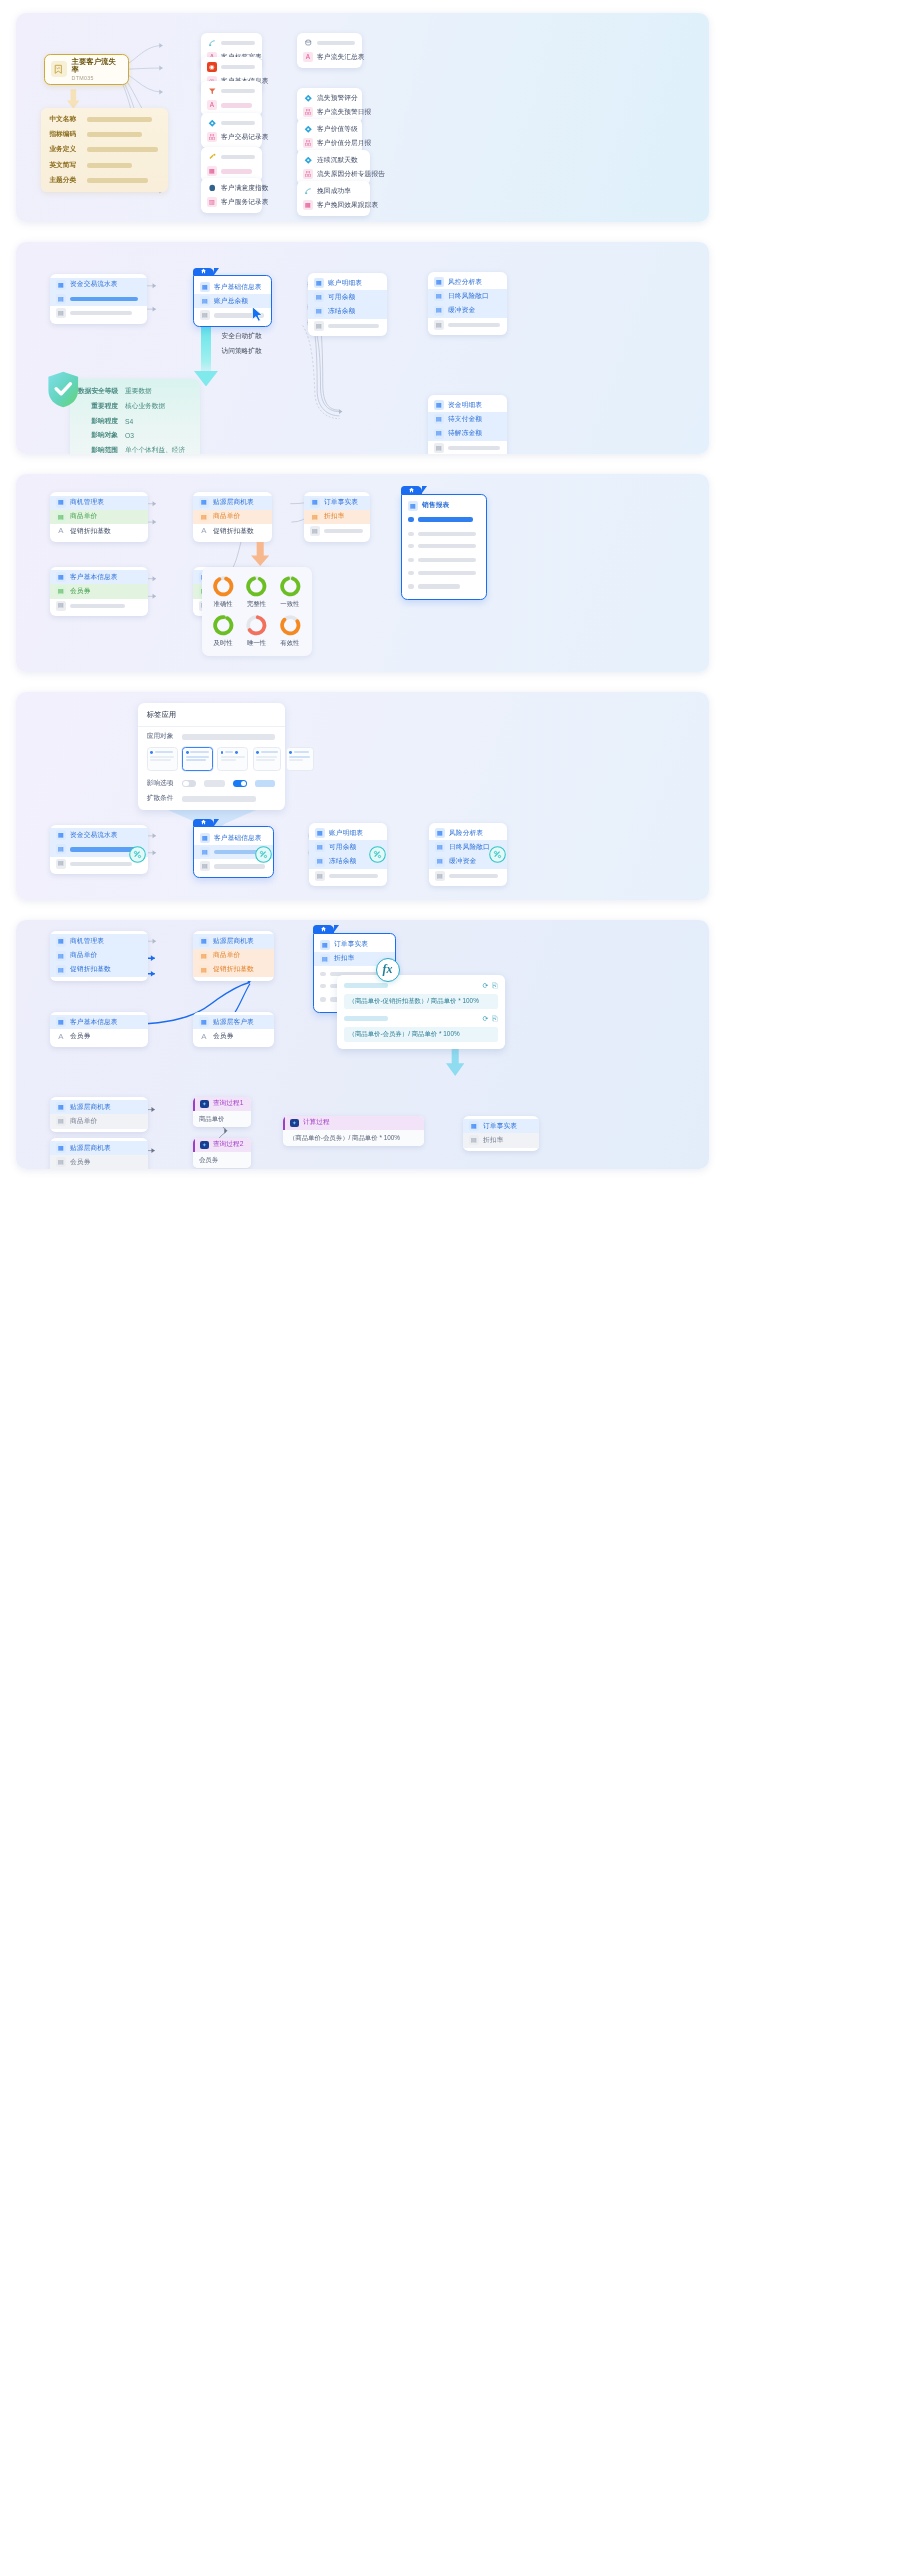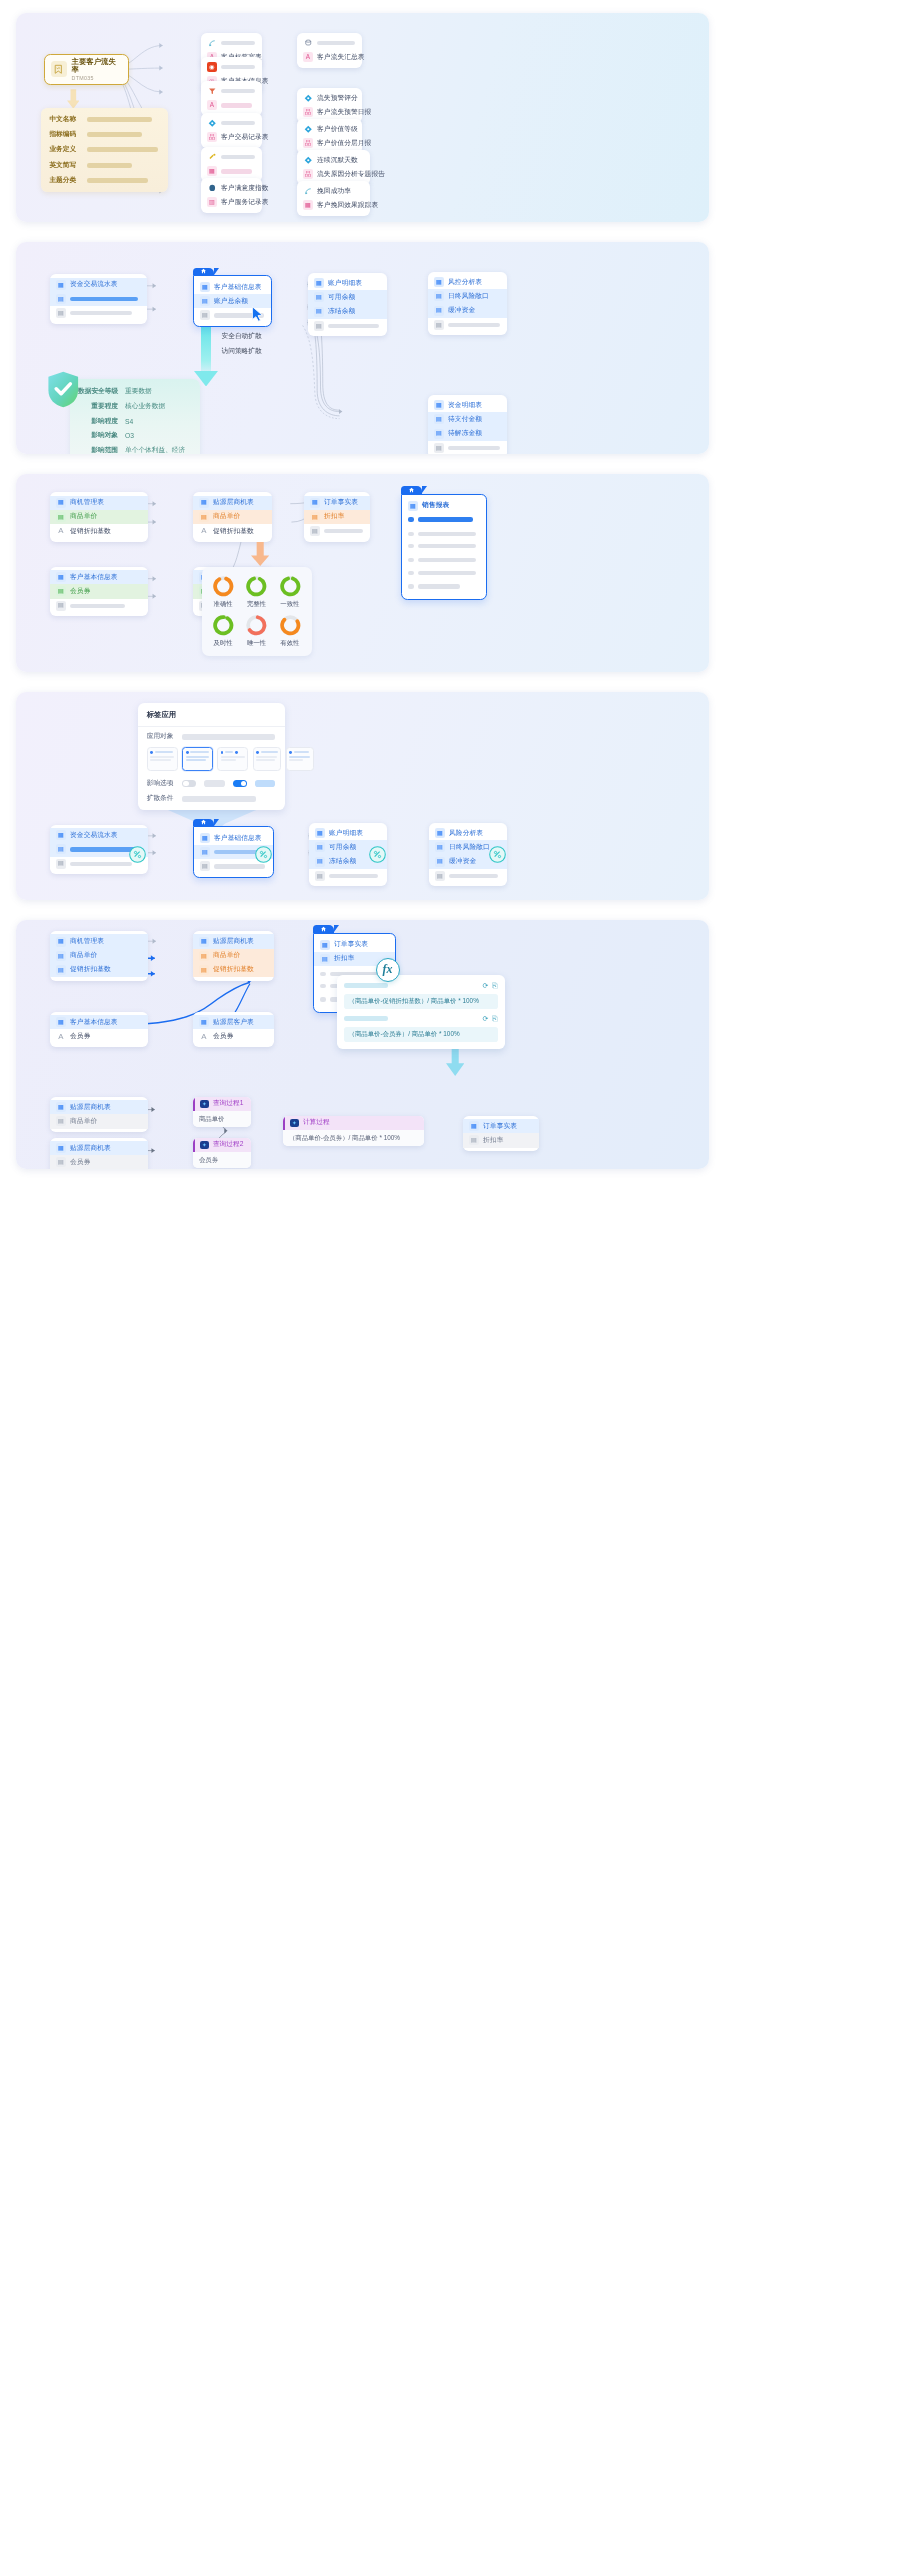--- a/index.html
+++ b/index.html
@@ -125,21 +125,21 @@
   .q-grid { display:grid; grid-template-columns:repeat(3,1fr); gap:5px 10px; }
   .q-cell { display:flex; flex-direction:column; align-items:center; gap:2.1px; }
   .q-label { font-size:6.4px; color:#49536b; white-space:nowrap; }
   .orange-arrow { position:absolute; z-index:3; }
 
   
   .tag-card {
     position:absolute; background:#ffffff; border-radius:6.4px; z-index:5;
     box-shadow:0 2.1px 7.8px rgba(100,125,180,.17); padding:0 0 7px 0;
   }
-  .tag-title { font-size:7.4px; font-weight:bold; color:#303a4f; padding:7px 9.2px 5.7px 9.2px; border-bottom:0.7px solid #eef0f5; }
+  .tag-title { font-size:7.4px; font-weight:normal; color:#303a4f; padding:7px 9.2px 5.7px 9.2px; border-bottom:0.7px solid #eef0f5; }
   .tag-row { display:flex; align-items:center; gap:7.8px; padding:5.7px 9.2px 0 9.2px; }
   .tag-lbl { font-size:6.7px; color:#4e5costs; }
   .tag-lbl { font-size:6.7px; color:#4e5a74; width:28px; flex:0 0 28px; white-space:nowrap; }
   .tag-input { height:6.4px; border-radius:2.1px; background:#e2e5ec; flex:1; }
   .thumbs { display:flex; gap:4.2px; padding:5.7px 9.2px 0 9.2px; }
   .thumb { width:37px; height:24px; border:0.7px solid #e7eaf1; border-radius:3.5px; background:#fbfcfe; padding:2.8px; }
   .thumb.sel { border:1px solid #3b82f6; box-shadow:0 0 0 0.7px rgba(59,130,246,.15); }
   .tl { height:1.8px; border-radius:1.4px; background:#cfe0f7; margin-bottom:1.8px; }
   .toggle { width:14px; height:7px; border-radius:3.5px; position:relative; flex:0 0 14px; }
   .toggle:after { content:""; position:absolute; top:0.8px; width:5.4px; height:5.4px; border-radius:50%; background:#fff; }

